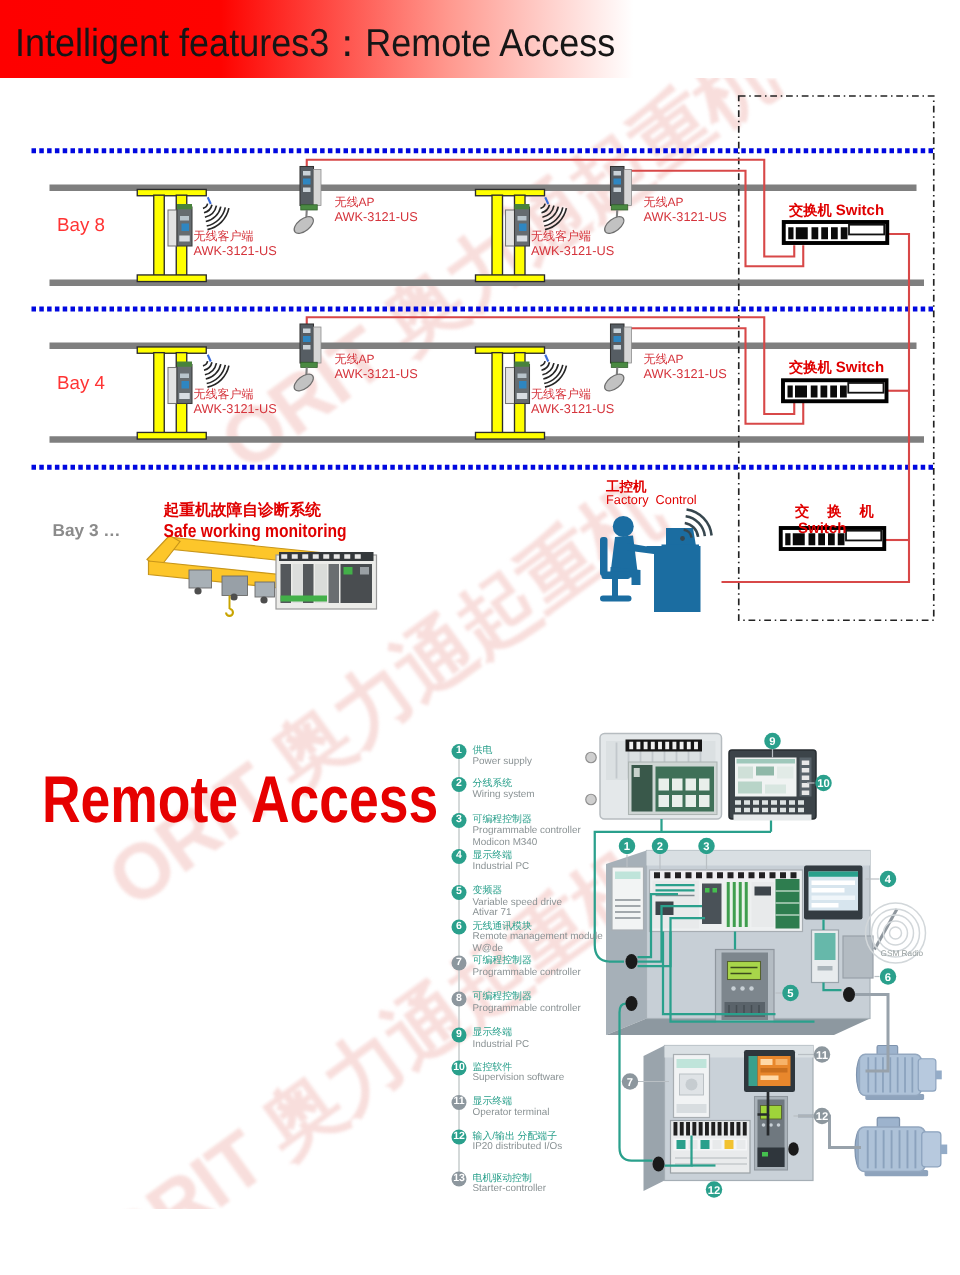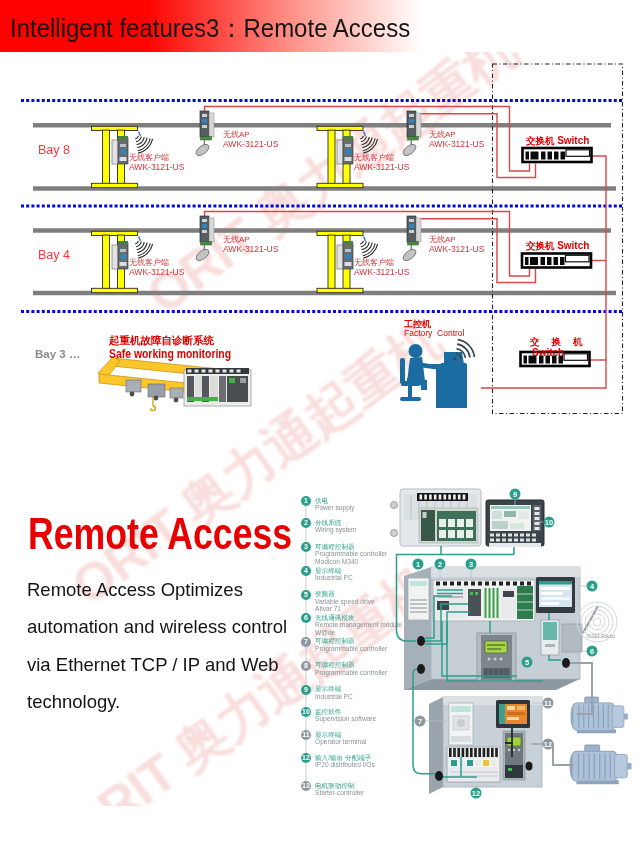--- a/index.html
+++ b/index.html
@@ -529,21 +529,20 @@
   <div class="lbl" style="left:526px;top:240px;font-size:9.5px;font-weight:bold;color:#e00000;">交换机 <span style="font-size:10px;">Switch</span></div>
   <div class="lbl" style="left:530px;top:337px;font-size:9.5px;font-weight:bold;color:#e00000;letter-spacing:12px;">交换机</div>
   <div class="lbl" style="left:532px;top:347px;font-size:10px;font-weight:bold;color:#e00000;">Switch</div>
 
   <div class="lbl" style="left:404px;top:319px;font-size:9px;font-weight:bold;color:#e00000;">工控机</div>
   <div class="lbl" style="left:404px;top:328.5px;font-size:8.5px;font-weight:normal;color:#e00000;">Factory&nbsp;&nbsp;Control</div>
   <div class="lbl" style="left:109px;top:335px;font-size:10.5px;font-weight:bold;color:#e00000;">起重机故障自诊断系统</div>
   <div class="lbl" style="left:109px;top:347px;font-size:12.5px;font-weight:bold;color:#e00000;transform:scaleX(0.833);transform-origin:0 0;">Safe working monitoring</div>
 
   <div class="lbl" style="left:28px;top:509px;font-size:44px;font-weight:bold;color:#e60000;z-index:3;transform:scaleX(0.81);transform-origin:0 0;">Remote Access</div>
-  <div class="lbl" style="left:27px;top:571px;font-size:18.5px;color:#141414;line-height:37.4px;z-index:3;">Remote Access Optimizes<br>automation and wireless control<br>via Ethernet TCP / IP and Web<br>technology.</div>
 
   <div class="lbl" style="left:587px;top:633px;font-size:5.5px;color:#98a0a0;">GSM Radio</div>
 
   <div class="li" style="top:496px;">
       <span class="bdg">1</span>
       <div class="lt"><span class="cz">供电</span><br><span class="en">Power supply</span></div>
     </div>
   <div class="li" style="top:518px;">
       <span class="bdg">2</span>
       <div class="lt"><span class="cz">分线系统</span><br><span class="en">Wiring system</span></div>

